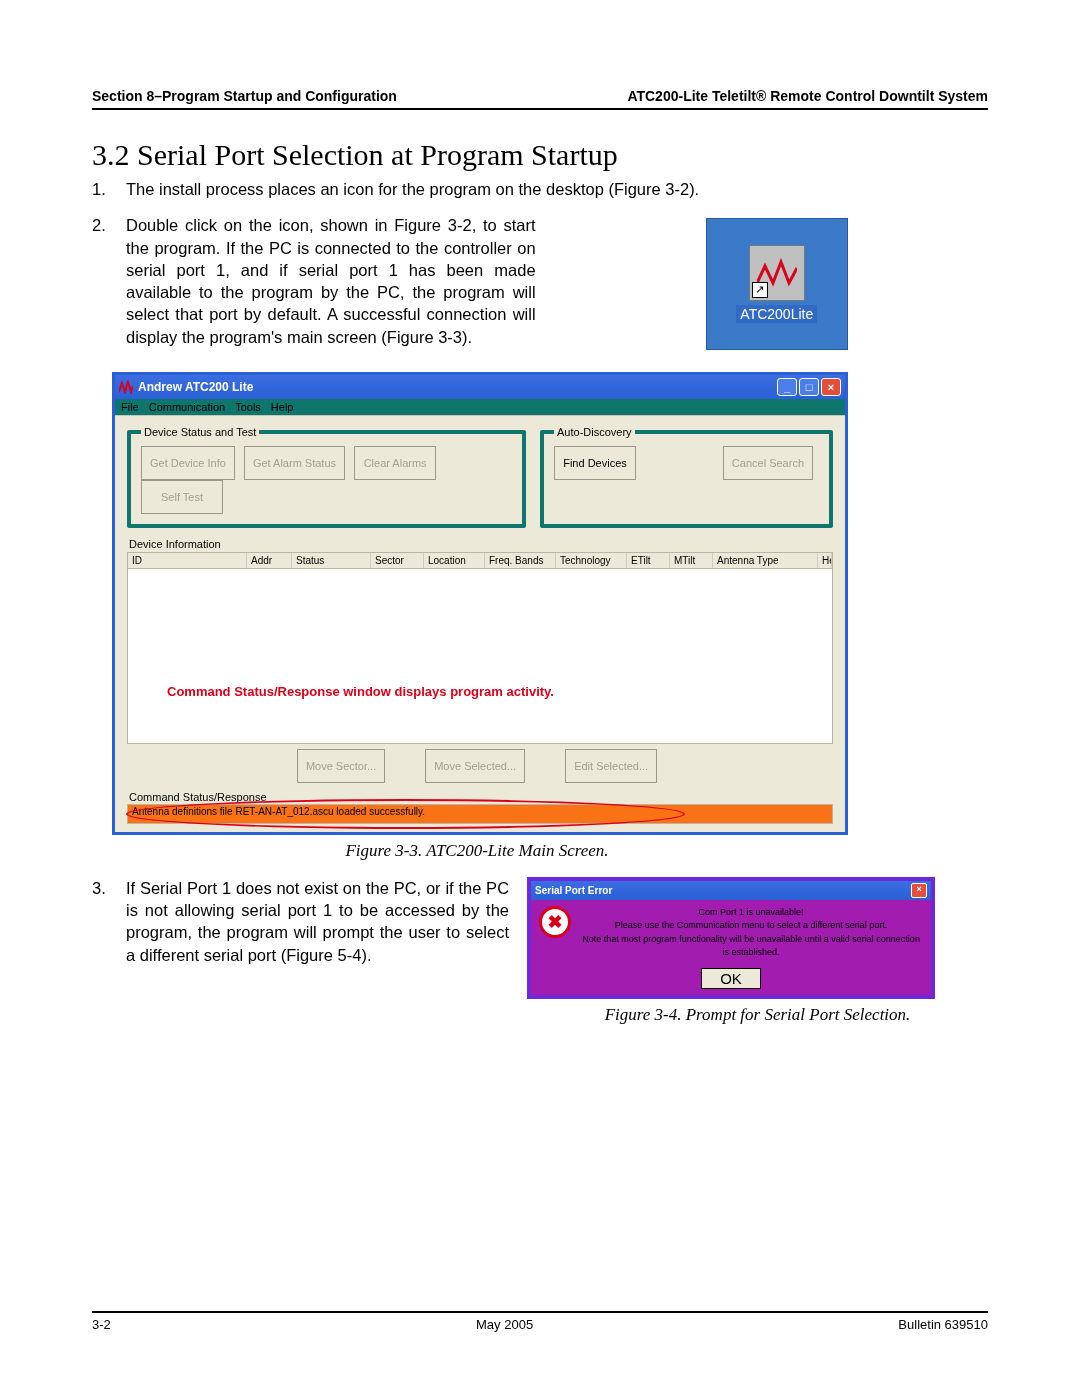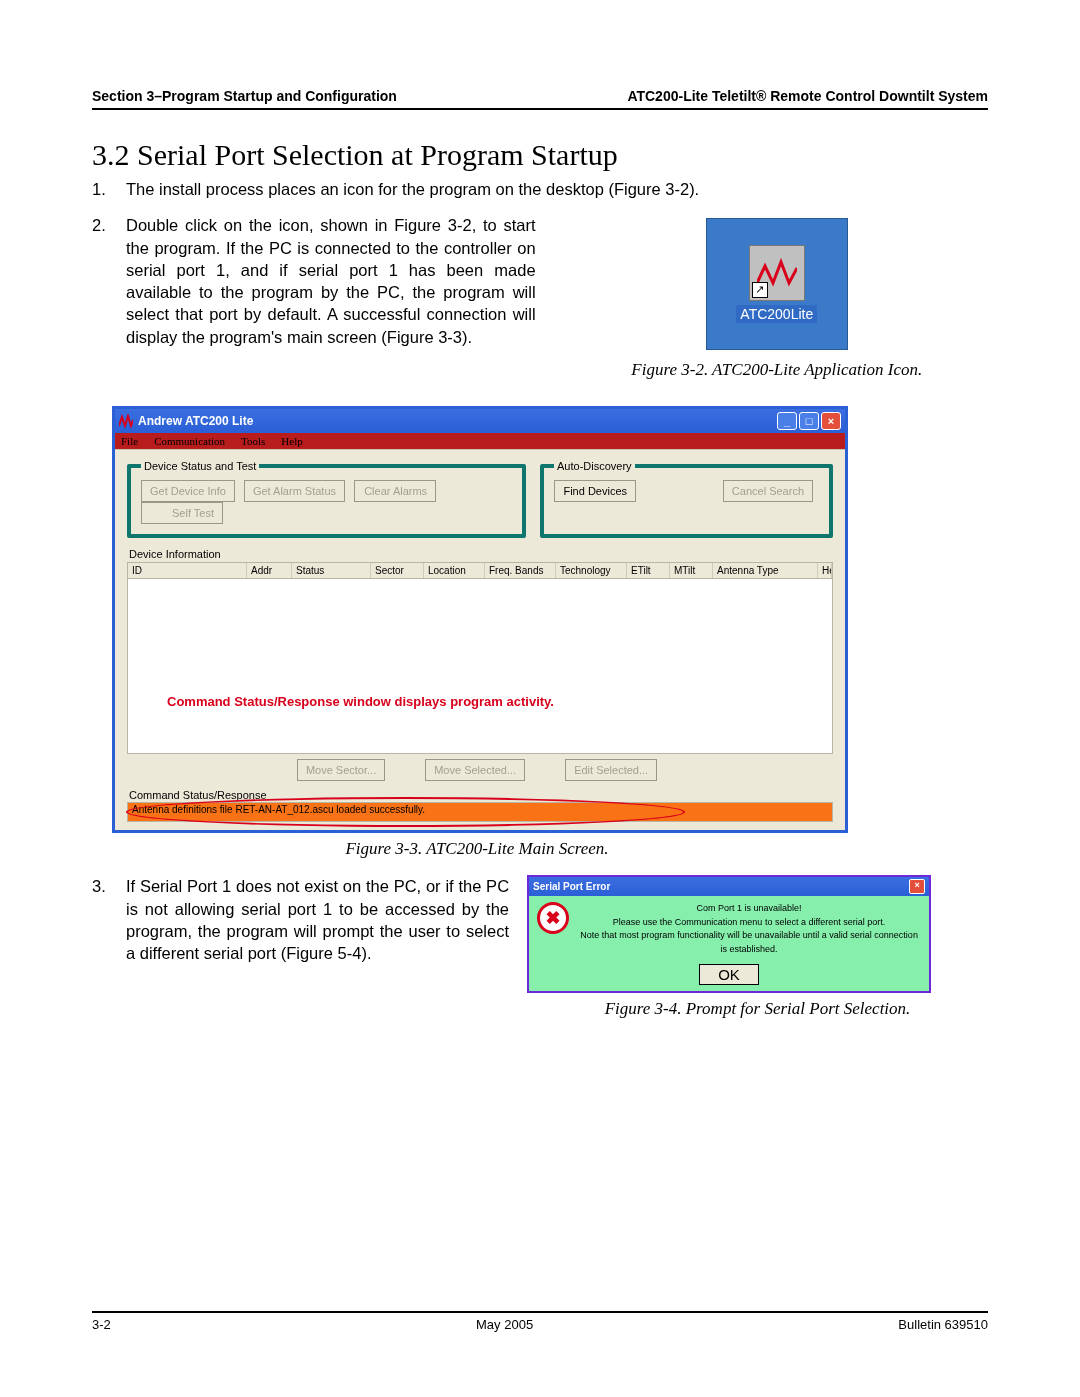--- a/index.html
+++ b/index.html
@@ -111,34 +111,34 @@
   .titlebar .spacer{flex:1;}
   .win-btn {
     width:18px;height:16px;margin-left:2px;border:1px solid #fff;
     border-radius:3px;display:flex;align-items:center;justify-content:center;
     font-size:11px;font-weight:bold;
   }
   .win-btn.min{background:#4a7fe8;color:#fff;}
   .win-btn.max{background:#4a7fe8;color:#fff;}
   .win-btn.close{background:#e34f3a;color:#fff;}
   .menubar {
-    background:#b91c1c;border-bottom:1px solid #c9c6b8;
-    padding:2px 6px;display:flex;gap:16px;font-size:11px;color:#000;font-family:Liberation Serif, serif;
+    background:#0f766e;border-bottom:1px solid #c9c6b8;
+    padding:2px 6px;display:flex;gap:10px;font-size:11px;color:#000;
   }
   .app-body{padding:10px 12px 8px 12px;}
   .panel-row{display:flex;gap:14px;margin-bottom:10px;}
   fieldset{
     border:4px solid #0f766e;border-radius:2px;padding:8px 10px 10px 10px;
     margin:0;
   }
   legend{font-size:11px;padding:0 3px;color:#000;}
   .gray-btn{
     display:inline-block;border:1px solid #9a9886;background:#ece9d8;
-    color:#a3a090;padding:4px 8px;font-size:11px;margin-right:6px;min-width:64px;
-    text-align:right;
+    color:#a3a090;padding:10px 8px;font-size:11px;margin-right:6px;min-width:64px;
+    text-align:center;
   }
   .gray-btn.enabled{color:#000;}
   .fs-left{flex:1.4;}
   .fs-right{flex:1;}
   .dev-info-label{font-size:11px;margin:6px 0 2px 2px;}
   .grid-wrap{
     border:1px solid #b9b6a6;background:#fff;height:190px;position:relative;
     overflow:hidden;
   }
   .grid-head{
@@ -160,21 +160,21 @@
     border:1px solid #b9b6a6;background:#f97316;height:16px;font-size:10px;
     padding:1px 4px;position:relative;
   }
   .status-oval{
     position:absolute;left:-2px;top:-6px;width:555px;height:26px;
     border:2px solid #d9001b;border-radius:50%/50%;pointer-events:none;
   }
 
   
   .err-win{
-    width:400px;border:2px solid #6d28d9;background:#86efac;font-family:Tahoma,Arial,sans-serif;
+    width:400px;border:4px solid #6d28d9;background:#a21caf;font-family:Tahoma,Arial,sans-serif;
     font-size:9px;margin:0 0 6px 0;
   }
   .err-title{
     background:linear-gradient(#3b6ee0,#2a5fd6);color:#fff;font-weight:bold;
     font-size:10px;padding:2px 4px;display:flex;align-items:center;
   }
   .err-title .spacer{flex:1;}
   .err-close{width:14px;height:13px;border:1px solid #fff;border-radius:2px;
     background:#e34f3a;color:#fff;text-align:center;line-height:11px;font-size:9px;}
   .err-body{display:flex;gap:8px;padding:6px 8px;align-items:flex-start;}
@@ -190,21 +190,21 @@
   .footer-rule{border:none;border-top:2px solid #000;margin:0 0 4px 0;}
   .footer-row{display:flex;justify-content:space-between;font-size:13px;}
   .footer-area{position:absolute;left:92px;right:92px;bottom:65px;}
 </style>
 </head>
 <body>
 
 <div class="page">
 
   <div class="hdr-row">
-    <span>Section 3–Program Startup and Configuration</span>
+    <span>Section 8–Program Startup and Configuration</span>
     <span>ATC200-Lite Teletilt® Remote Control Downtilt System</span>
   </div>
   <hr class="hdr-rule">
 
   <h2 class="section-title">3.2 Serial Port Selection at Program Startup</h2>
 
   <div class="list-row">
     <div class="list-num">1.</div>
     <div class="list-body">The install process places an icon for the program on the desktop (Figure 3-2).</div>
   </div>
@@ -219,21 +219,20 @@
     <div class="col-right">
       <div class="icon-tile">
         <div class="icon-box">
           <svg viewBox="0 0 40 30">
               <polyline points="0,25 8,8 16,25 24,4 32,25 40,10" fill="none" stroke="#d9001b" stroke-width="3"></polyline>
             </svg>
           <span class="shortcut">↗</span>
         </div>
         <span class="icon-label">ATC200Lite</span>
       </div>
-      <div class="fig-caption">Figure 3-2. ATC200-Lite Application Icon.</div>
     </div>
   </div>
 
   <div class="app-window">
     <div class="titlebar">
       <span class="t-icon">
         <svg viewBox="0 0 14 14">
             <polyline points="0,12 3,3 6,12 9,2 12,12 14,6" fill="none" stroke="#d9001b" stroke-width="2"></polyline>
           </svg>
       </span>

